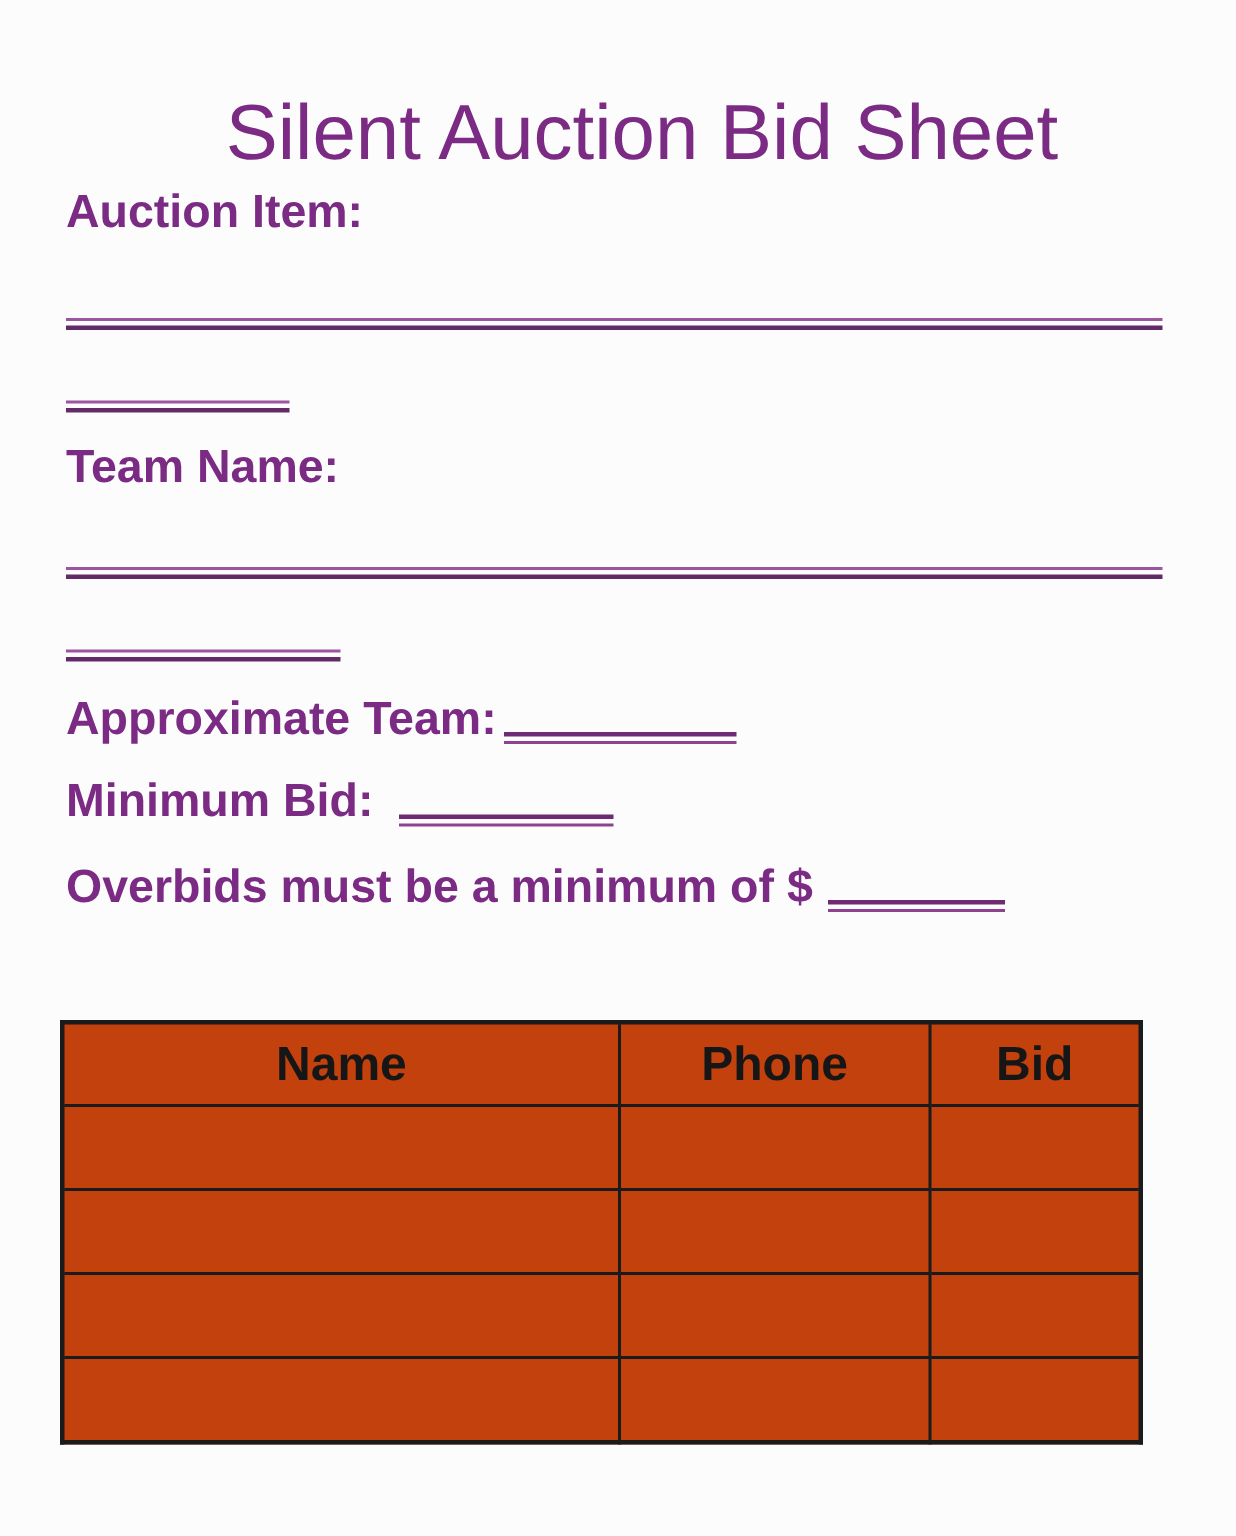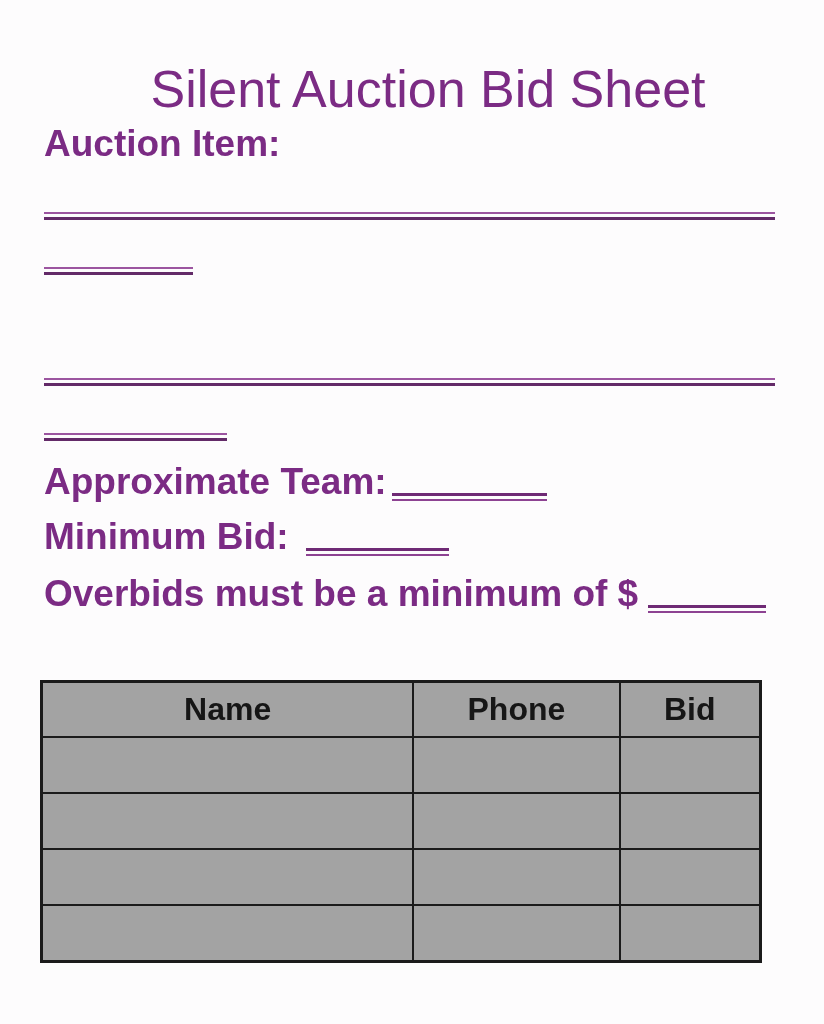--- a/index.html
+++ b/index.html
@@ -17,21 +17,21 @@
     text-align: center;
     font-size: 52px;
     font-weight: normal;
     color: #7b2b84;
     line-height: 1.2;
     margin: 16px;
   }
   .label {
     position: absolute;
     left: 44px;
-    font-size: 37px;
+    font-size: 31px;
     font-weight: bold;
     color: #7b2b84;
     line-height: 1.2;
     white-space: nowrap;
   }
   
   .dline {
     position: absolute;
     left: 44px;
     height: 3px;
@@ -46,21 +46,21 @@
     border-top: 3px solid #6f2a75;
     border-bottom: 2px solid #8d4292;
     vertical-align: -7px;
   }
   .bid-table {
     position: absolute;
     left: 40px; top: 680px;
     width: 722px;
     border-collapse: collapse;
     border: 3px solid #1b1b1b;
-    background: #a3a3a3;
+    background: #c2410c;
   }
   .bid-table th, .bid-table td {
     border: 2px solid #1b1b1b;
     padding: 0;
   }
   .bid-table th {
     height: 53px;
     font-size: 32px;
     font-weight: bold;
     color: #161616;
@@ -73,20 +73,21 @@
 <body>
 
 <div class="page">
 
   <h1 class="title">Silent Auction Bid Sheet</h1>
 
   <div class="label" style="top:122px;">Auction Item:</div>
   <div class="dline long" style="top:212px;"></div>
   <div class="dline" style="top:267px; width:149px;"></div>
 
+  <div class="label" style="top:292px;">Team Name:</div>
   <div class="dline long" style="top:378px;"></div>
   <div class="dline" style="top:433px; width:183px;"></div>
 
   <div class="label" style="top:460px;">
     <span>Approximate Team:</span><span class="blank" style="width:155px; margin-left:5px;"></span>
   </div>
 
   <div class="label" style="top:572px;">
     <span>Overbids must be a minimum of $</span><span class="blank" style="width:118px; margin-left:10px;"></span>
   </div>

